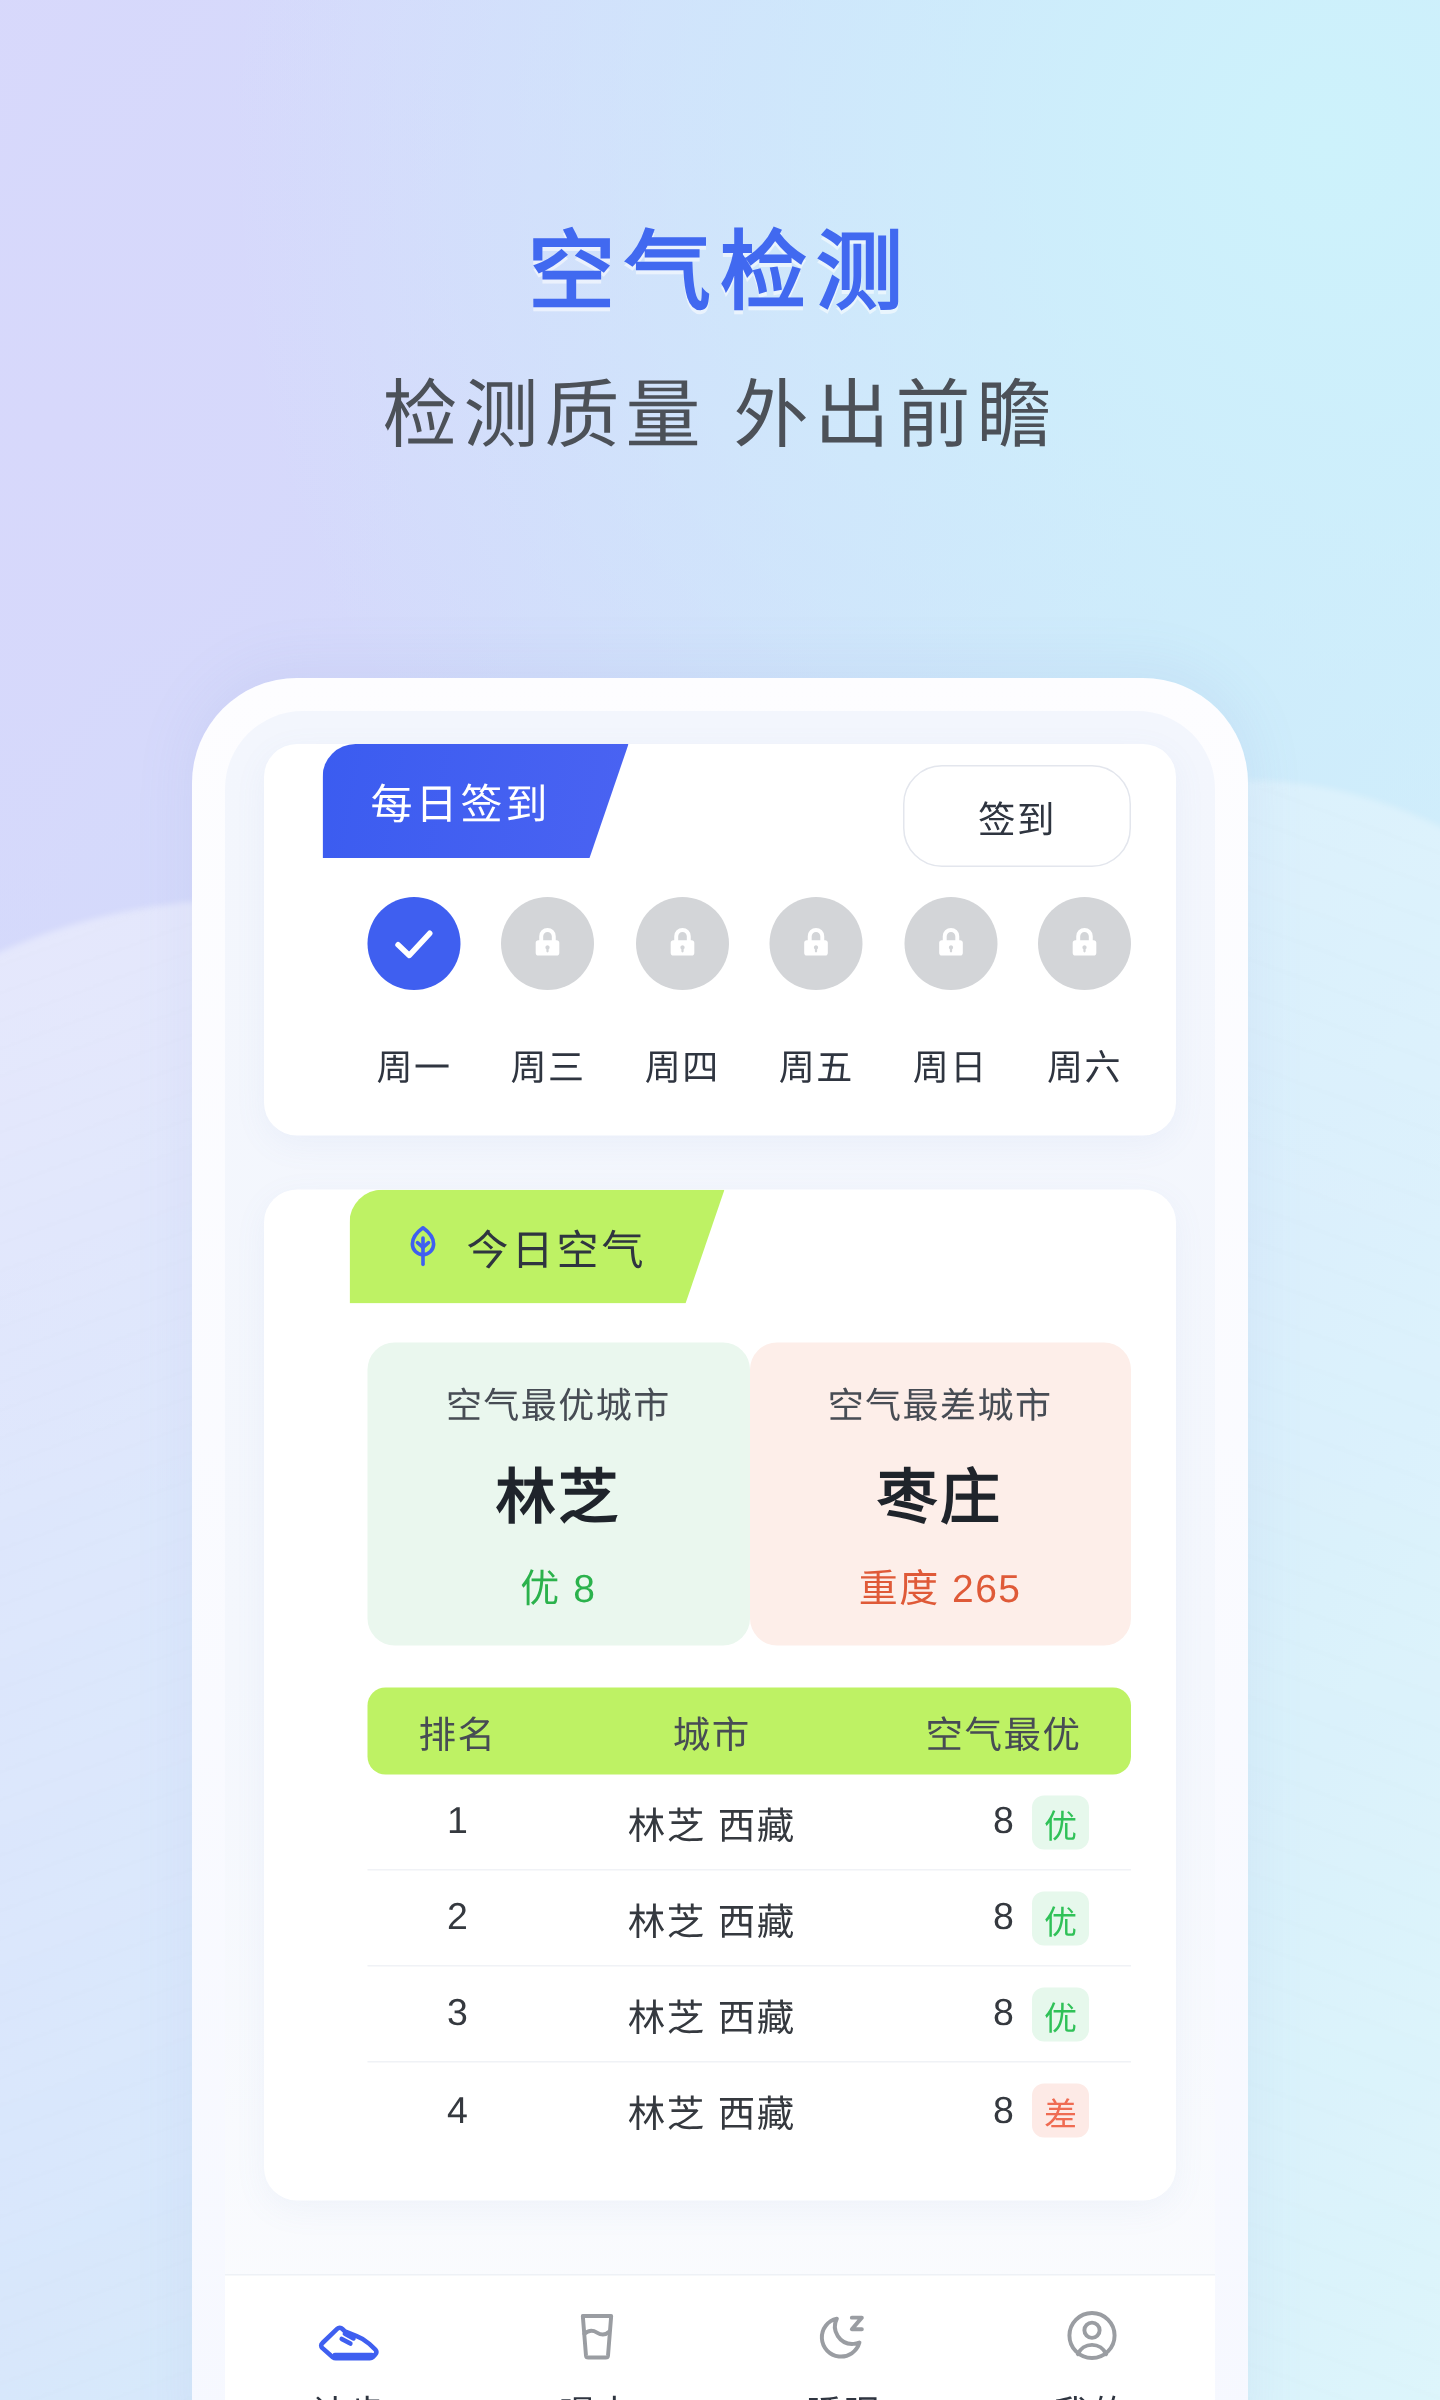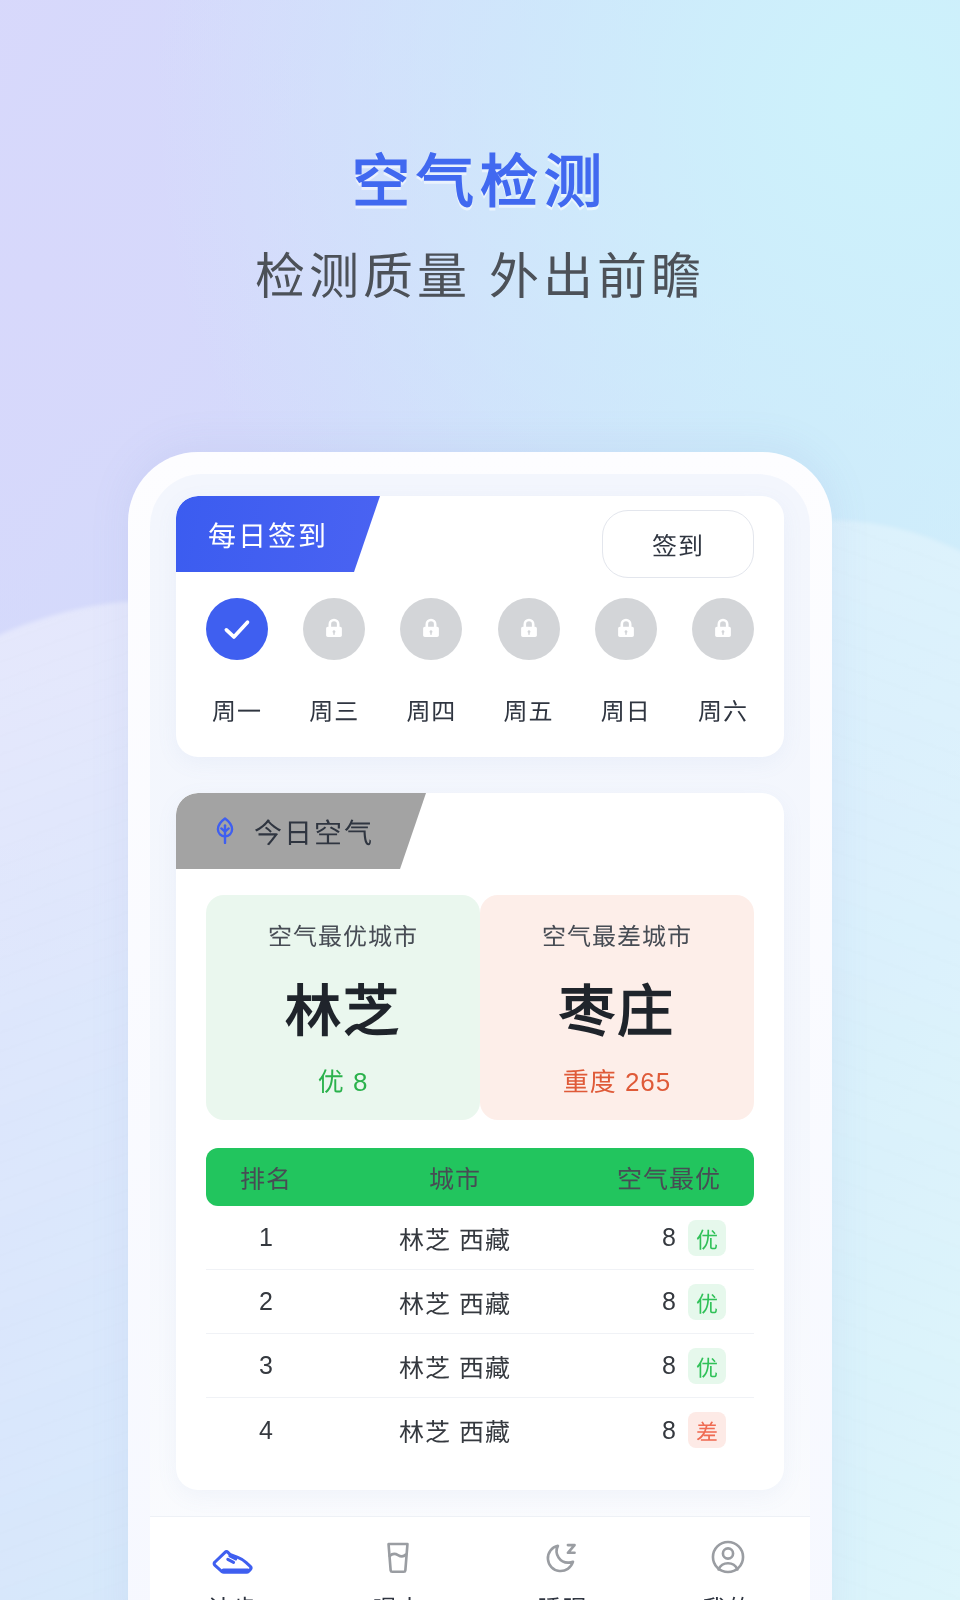--- a/index.html
+++ b/index.html
@@ -63,36 +63,37 @@
     overflow:hidden;
   }
   .screen-inner{ padding:22px 26px 0 26px; }
 
   
   .card{
     background:#fff;
     border-radius:22px;
     box-shadow:0 6px 22px rgba(120,140,200,.07);
     overflow:hidden;
+    padding-left:39px;
   }
 
   
   .tab-row{ position:relative; height:76px; }
   .tab{
     position:absolute; left:0; top:0;
     height:76px;
     display:flex; align-items:center;
     padding:0 52px 0 32px;
     border-radius:22px 0 0 0;
     -webkit-clip-path:polygon(0 0, 100% 0, calc(100% - 26px) 100%, 0 100%);
     clip-path:polygon(0 0, 100% 0, calc(100% - 26px) 100%, 0 100%);
   }
   .tab.blue{ background:linear-gradient(100deg,#3b5cf0 0%, #4a63f2 100%); }
   .tab.blue .tab-label{ color:#fff; font-size:28px; font-weight:500; letter-spacing:2px; }
-  .tab.lav{ background:#a3a3a3; }
+  .tab.lav{ background:#bef264;margin-left:18px; }
   .tab.lav .tab-label{ color:#2f3540; font-size:28px; font-weight:500; letter-spacing:2px; }
   .tab .leaf-ico{ margin-right:12px; display:flex; align-items:center; }
 
   .signin-btn{
     position:absolute; right:30px; top:14px;
     width:152px; height:68px;
     border:1.5px solid #e3e6ed; border-radius:26px;
     background:#fff;
     display:flex; align-items:center; justify-content:center;
     font-size:25px; color:#2f3540; letter-spacing:1px;
@@ -117,31 +118,31 @@
   .air-body{ padding:26px 30px 28px 30px; }
   .pair{ display:flex; }
   .pbox{
     flex:1; border-radius:18px;
     padding:22px 10px 22px 10px;
     text-align:center;
   }
   .pbox.good{ background:#eaf7ee; }
   .pbox.bad{ background:#fdeee9; }
   .pbox-cap{ font-size:24px; color:#474c54; letter-spacing:1px; }
-  .pbox-city{ margin-top:14px; font-size:56px; font-weight:700; color:#1f242b; letter-spacing:2px; }
+  .pbox-city{ margin-top:14px; font-size:40px; font-weight:700; color:#1f242b; letter-spacing:2px; }
   .pbox-val{ margin-top:14px; font-size:26px; letter-spacing:1px; }
   .pbox.good .pbox-val{ color:#2bb24c; }
   .pbox.bad  .pbox-val{ color:#df5a38; }
 
   
   .rank{ margin-top:28px; }
   .rank-head{
     display:flex; align-items:center;
     height:58px;
-    background:#22c55e; border-radius:12px;
+    background:#bef264; border-radius:12px;
     font-size:25px; color:#474c54; letter-spacing:1px;
   }
   .rank-row{
     display:flex; align-items:center;
     height:64px;
     border-bottom:1.5px solid #f0f2f6;
     font-size:25px; color:#35393f;
   }
   .rank-row:last-child{ border-bottom:none; }
   .c-rank{ width:120px; text-align:center; }

